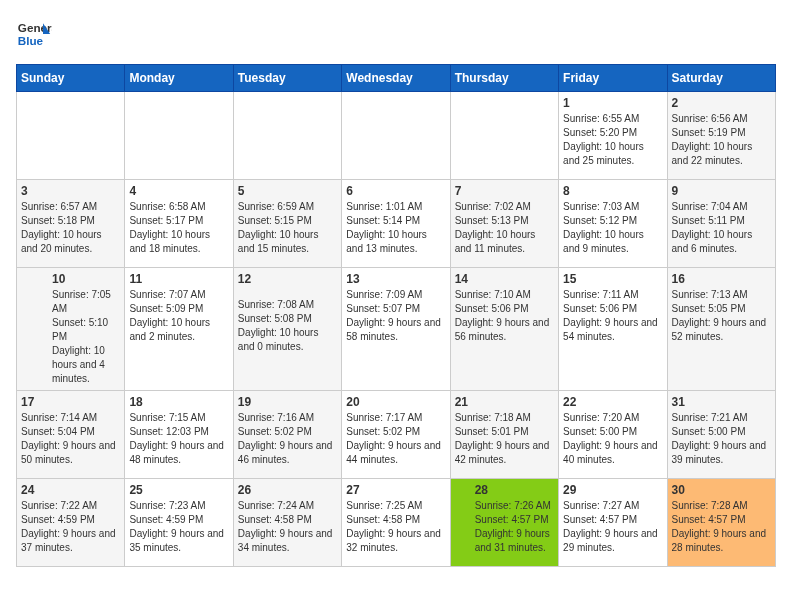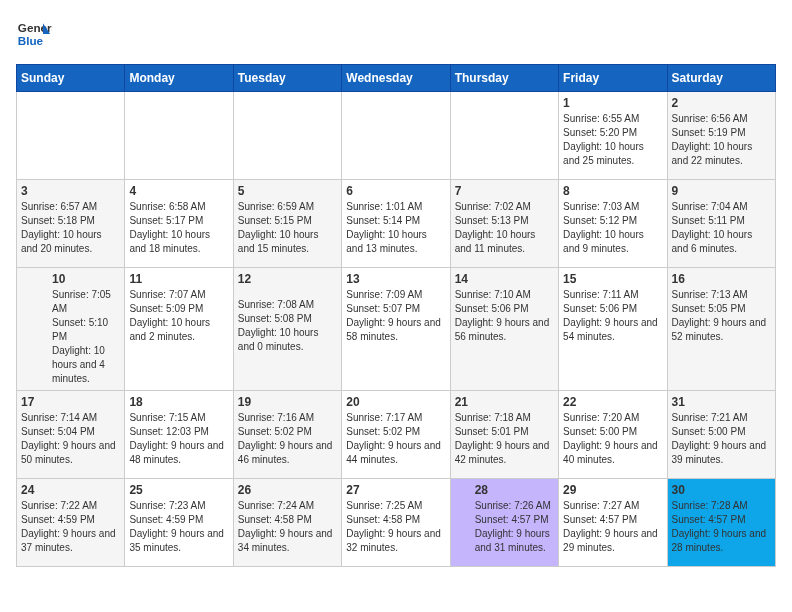--- a/index.html
+++ b/index.html
@@ -280,33 +280,33 @@
           <div class="day-info" style="white-space: pre-line;">Sunrise: 7:24 AM
 Sunset: 4:58 PM
 Daylight: 9 hours and 34 minutes.</div>
         </td>
         <td style="background: rgb(255, 255, 255);">
           <span class="day-num">27</span>
           <div class="day-info" style="white-space: pre-line;">Sunrise: 7:25 AM
 Sunset: 4:58 PM
 Daylight: 9 hours and 32 minutes.</div>
         </td>
-        <td style="background: #c4b5fd; padding-left: 24px;">
+        <td style="background: #84cc16; padding-left: 24px;">
           <span class="day-num">28</span>
           <div class="day-info" style="white-space: pre-line;">Sunrise: 7:26 AM
 Sunset: 4:57 PM
 Daylight: 9 hours and 31 minutes.</div>
         </td>
         <td style="background: rgb(255, 255, 255);">
           <span class="day-num">29</span>
           <div class="day-info" style="white-space: pre-line;">Sunrise: 7:27 AM
 Sunset: 4:57 PM
 Daylight: 9 hours and 29 minutes.</div>
         </td>
-        <td style="background: #0ea5e9;">
+        <td style="background: #fdba74;">
           <span class="day-num">30</span>
           <div class="day-info" style="white-space: pre-line;">Sunrise: 7:28 AM
 Sunset: 4:57 PM
 Daylight: 9 hours and 28 minutes.</div>
         </td>
       </tr>
     </tbody>
 </table>
 
 </body></html>

